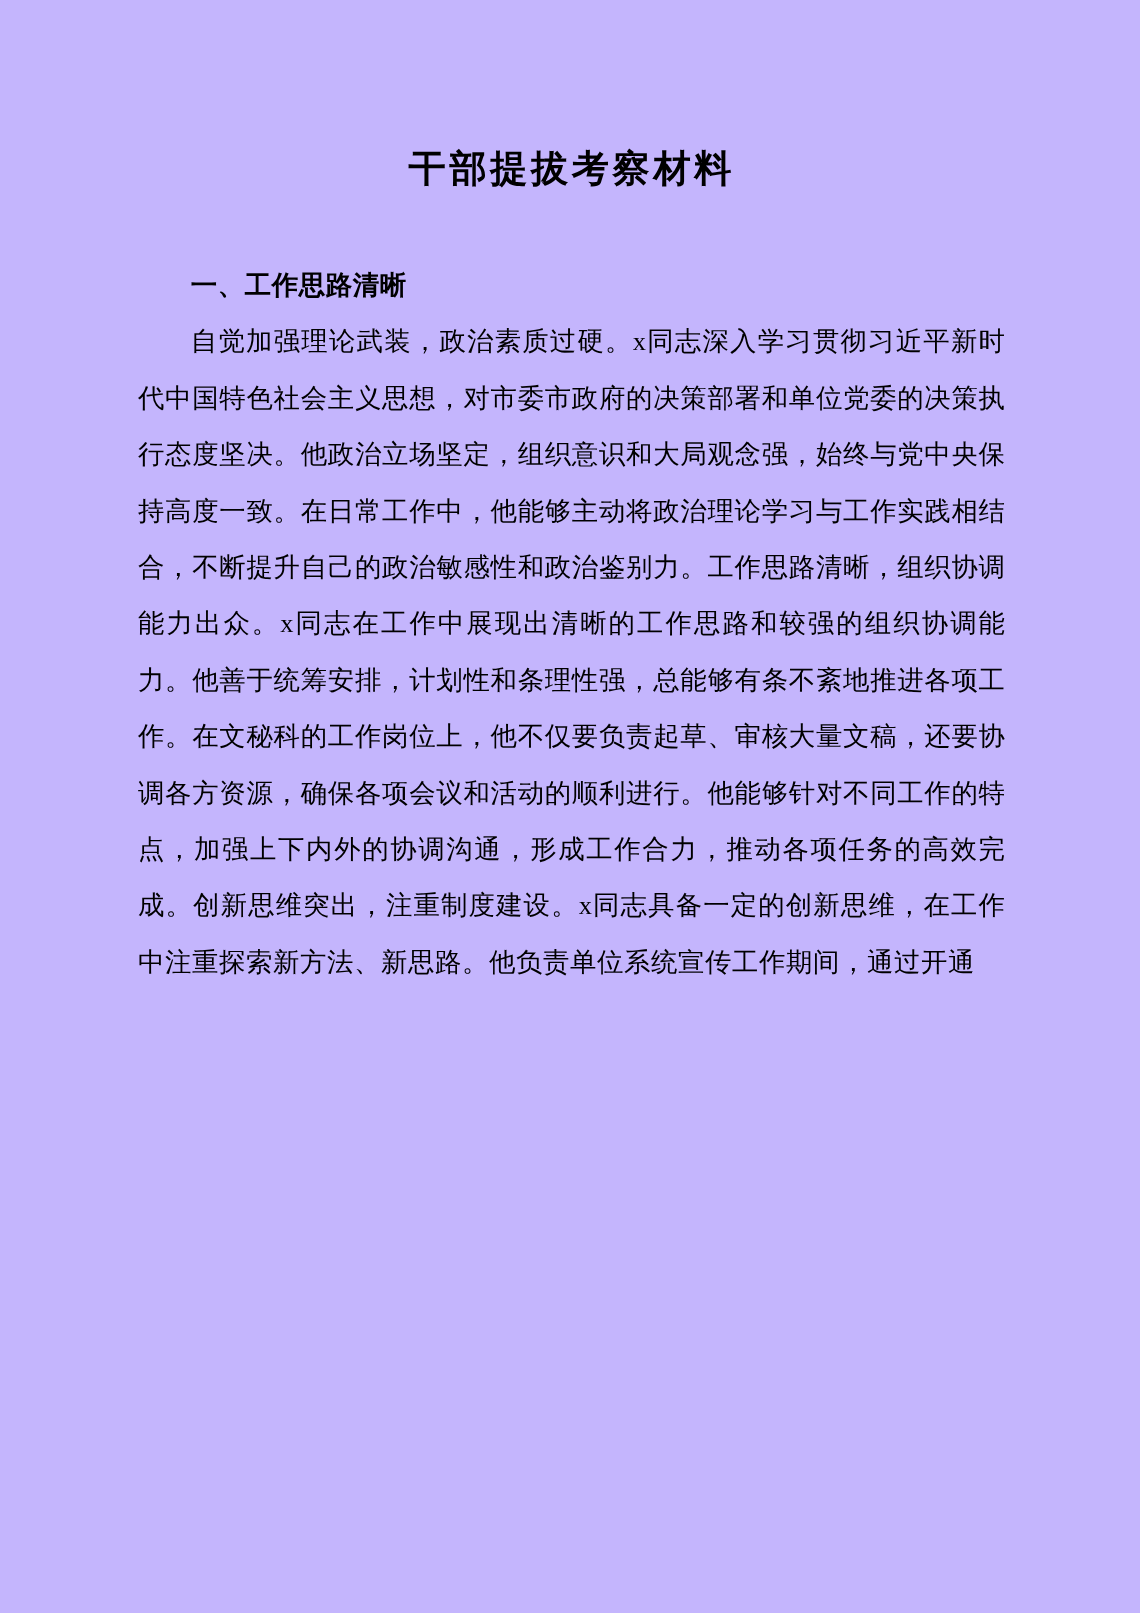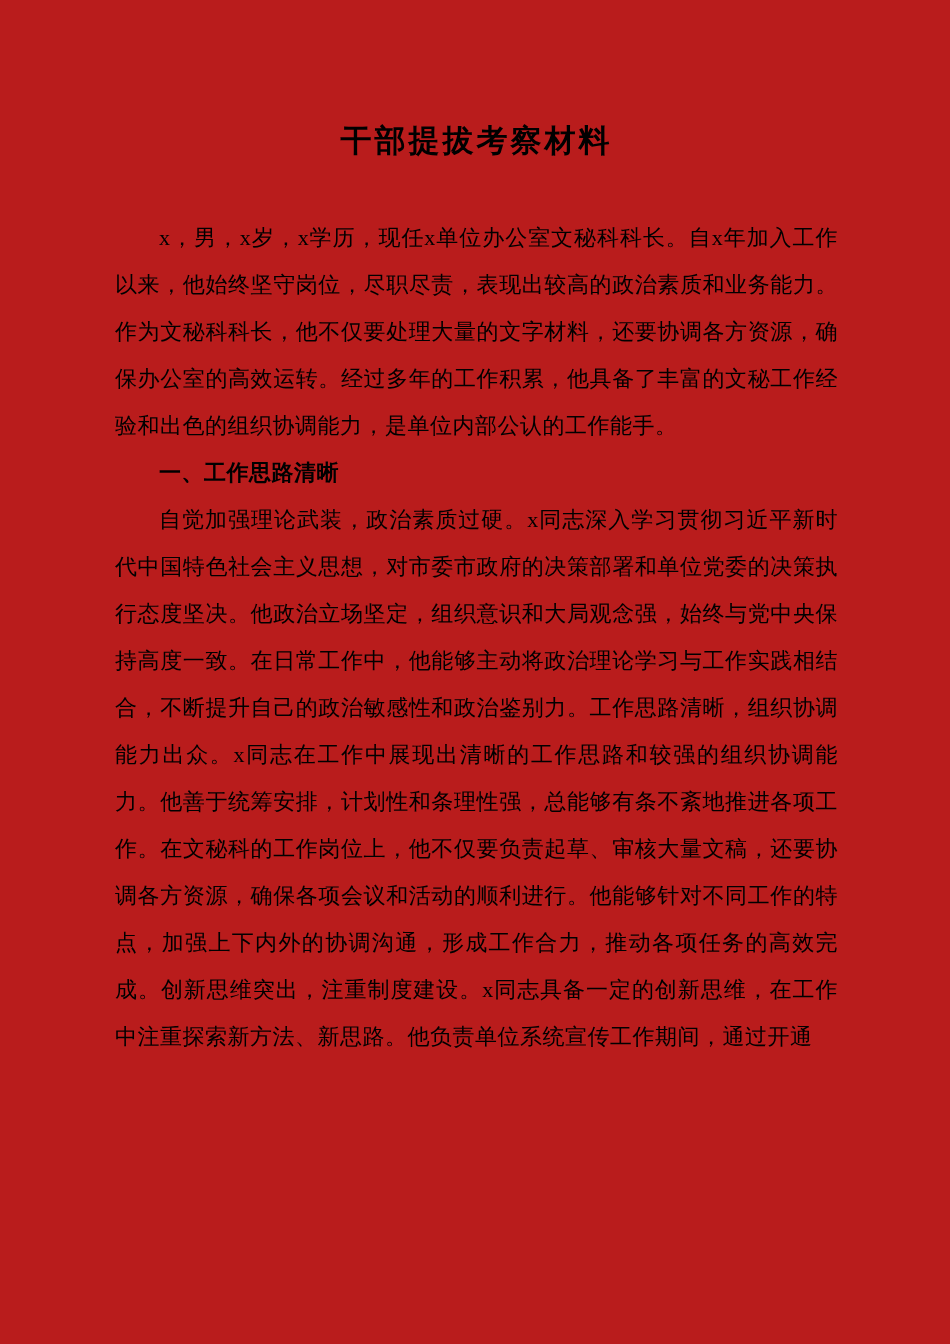--- a/index.html
+++ b/index.html
@@ -7,21 +7,21 @@
   body {
     width: 950px;
     height: 1344px;
     overflow: hidden;
     color: #000000;
     font-family: "Liberation Serif", "DejaVu Serif", serif;
   }
   .page {
     width: 950px;
     height: 1344px;
-    background: #b91c1c;
+    background: #c4b5fd;
     padding: 118px 112px 40px 115px;
     overflow: hidden;
   }
   .doc-title {
     font-family: "Liberation Serif", "DejaVu Serif", serif;
     font-size: 31px;
     font-weight: bold;
     text-align: center;
     letter-spacing: 3px;
     line-height: 46px;
@@ -42,18 +42,17 @@
     text-indent: 2em;
     letter-spacing: 0.5px;
   }
 </style>
 </head>
 <body>
 
 <div class="page">
   <h1 class="doc-title">干部提拔考察材料</h1>
 
-  <p class="body-para">x，男，x岁，x学历，现任x单位办公室文秘科科长。自x年加入工作以来，他始终坚守岗位，尽职尽责，表现出较高的政治素质和业务能力。作为文秘科科长，他不仅要处理大量的文字材料，还要协调各方资源，确保办公室的高效运转。经过多年的工作积累，他具备了丰富的文秘工作经验和出色的组织协调能力，是单位内部公认的工作能手。</p>
 
   <h2 class="section-heading">一、工作思路清晰</h2>
 
   <p class="body-para">自觉加强理论武装，政治素质过硬。x同志深入学习贯彻习近平新时代中国特色社会主义思想，对市委市政府的决策部署和单位党委的决策执行态度坚决。他政治立场坚定，组织意识和大局观念强，始终与党中央保持高度一致。在日常工作中，他能够主动将政治理论学习与工作实践相结合，不断提升自己的政治敏感性和政治鉴别力。工作思路清晰，组织协调能力出众。x同志在工作中展现出清晰的工作思路和较强的组织协调能力。他善于统筹安排，计划性和条理性强，总能够有条不紊地推进各项工作。在文秘科的工作岗位上，他不仅要负责起草、审核大量文稿，还要协调各方资源，确保各项会议和活动的顺利进行。他能够针对不同工作的特点，加强上下内外的协调沟通，形成工作合力，推动各项任务的高效完成。创新思维突出，注重制度建设。x同志具备一定的创新思维，在工作中注重探索新方法、新思路。他负责单位系统宣传工作期间，通过开通</p>
 </div>
 
 </body></html>

